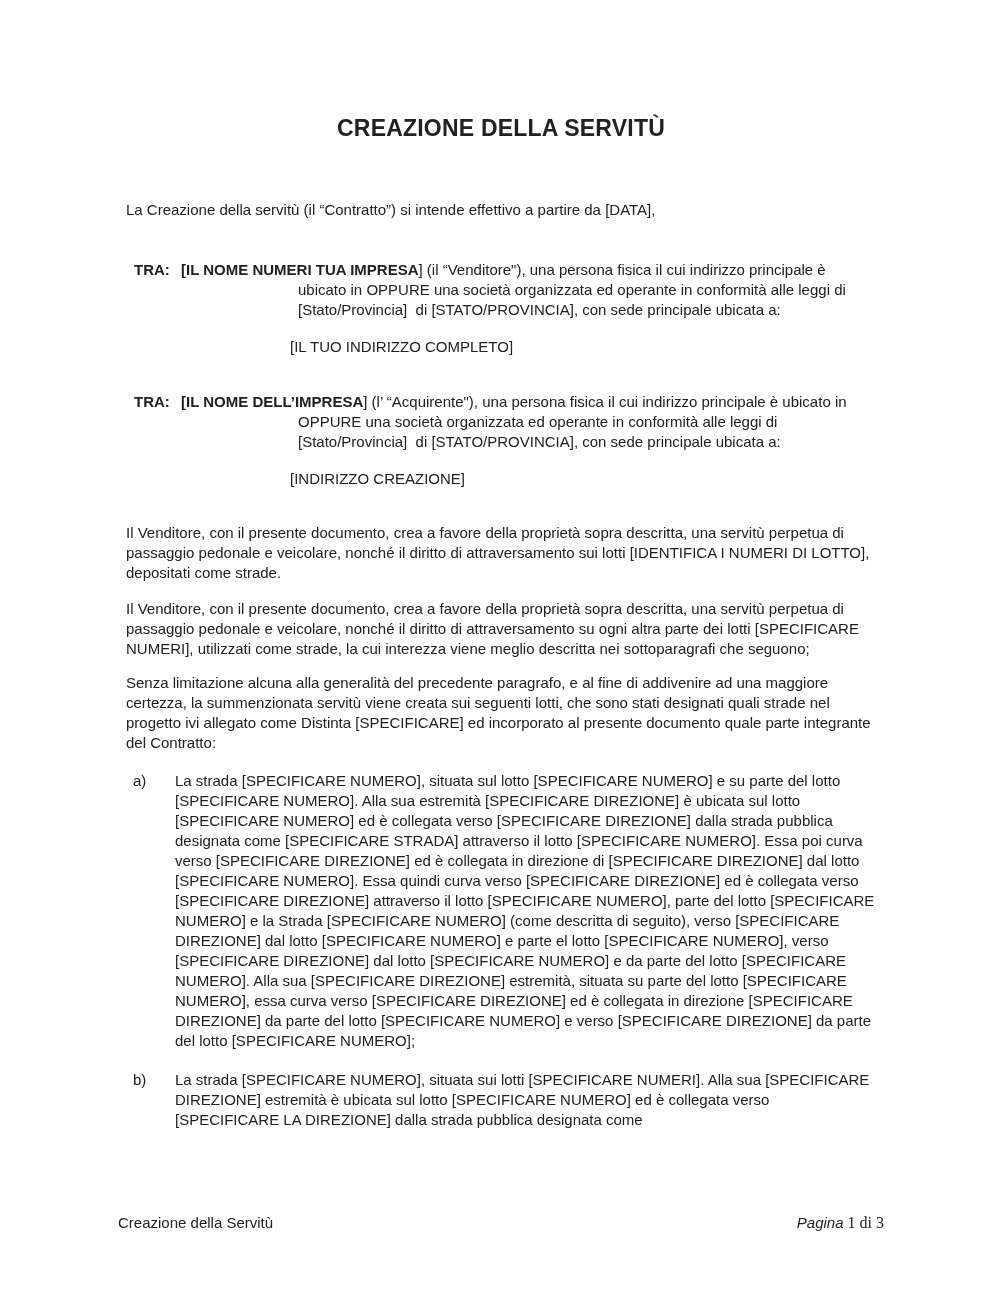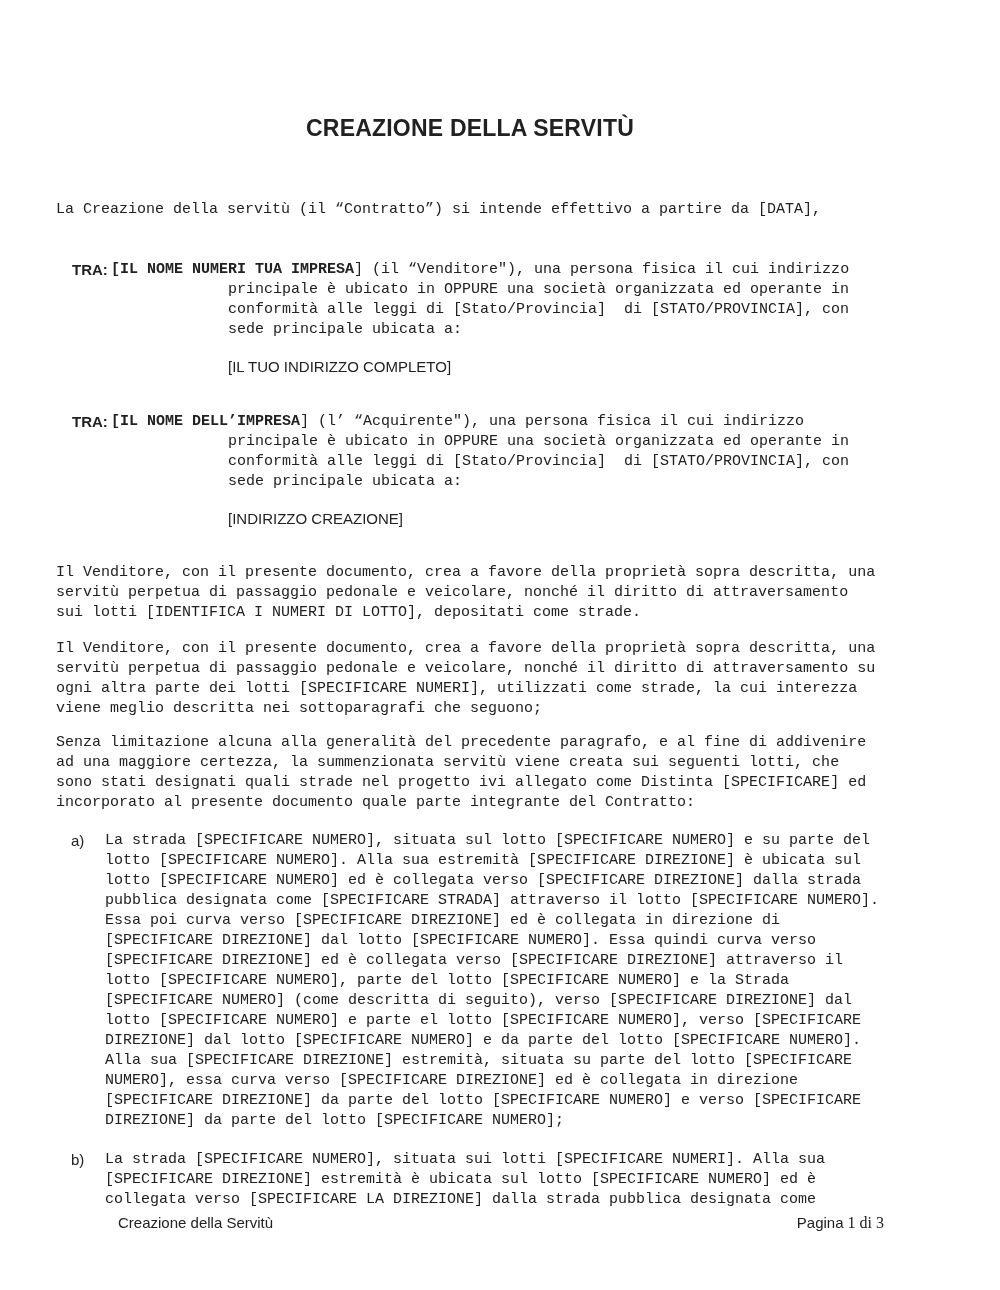--- a/index.html
+++ b/index.html
@@ -7,37 +7,37 @@
     padding: 0;
     background: #ffffff;
   }
   .page {
     position: relative;
     width: 1000px;
     height: 1290px;
     margin: 0 auto;
     background: #ffffff;
     box-sizing: border-box;
-    padding: 0 116px 0 56px;
+    padding: 0 116px 0 118px;
     font-family: "Liberation Sans", sans-serif;
     font-size: 15px;
     line-height: 20px;
     color: #212121;
     overflow: hidden;
   }
   .page-title {
     margin: 0;
     padding-top: 114px;
     font-size: 23px;
     line-height: 28px;
     font-weight: bold;
     text-align: center;
     letter-spacing: 0.2px;
   }
-  p { margin: 0; font-family: Liberation Mono, monospace; }
+  p { margin: 8px; }
   .intro {
     margin-top: 58px;
     white-space: pre-wrap;
   }
   .party {
     position: relative;
     padding-left: 172px;
   }
   .party-1 { margin-top: 40px; }
   .party-2 { margin-top: 35px; }
@@ -75,21 +75,21 @@
   .list-text { white-space: pre-wrap; }
   .footer {
     position: absolute;
     left: 118px;
     right: 116px;
     top: 1213px;
     display: flex;
     justify-content: space-between;
     align-items: baseline;
   }
-  .footer-page-number .page-label { margin-right: 4px; }
+  .footer-page-number .page-label { margin-right: 4px; font-style: italic; }
   .footer-page-number .page-value {
     font-family: "Liberation Serif", serif;
     font-size: 16px;
   }
 </style>
 </head>
 <body>
 
 <div class="page">
 

